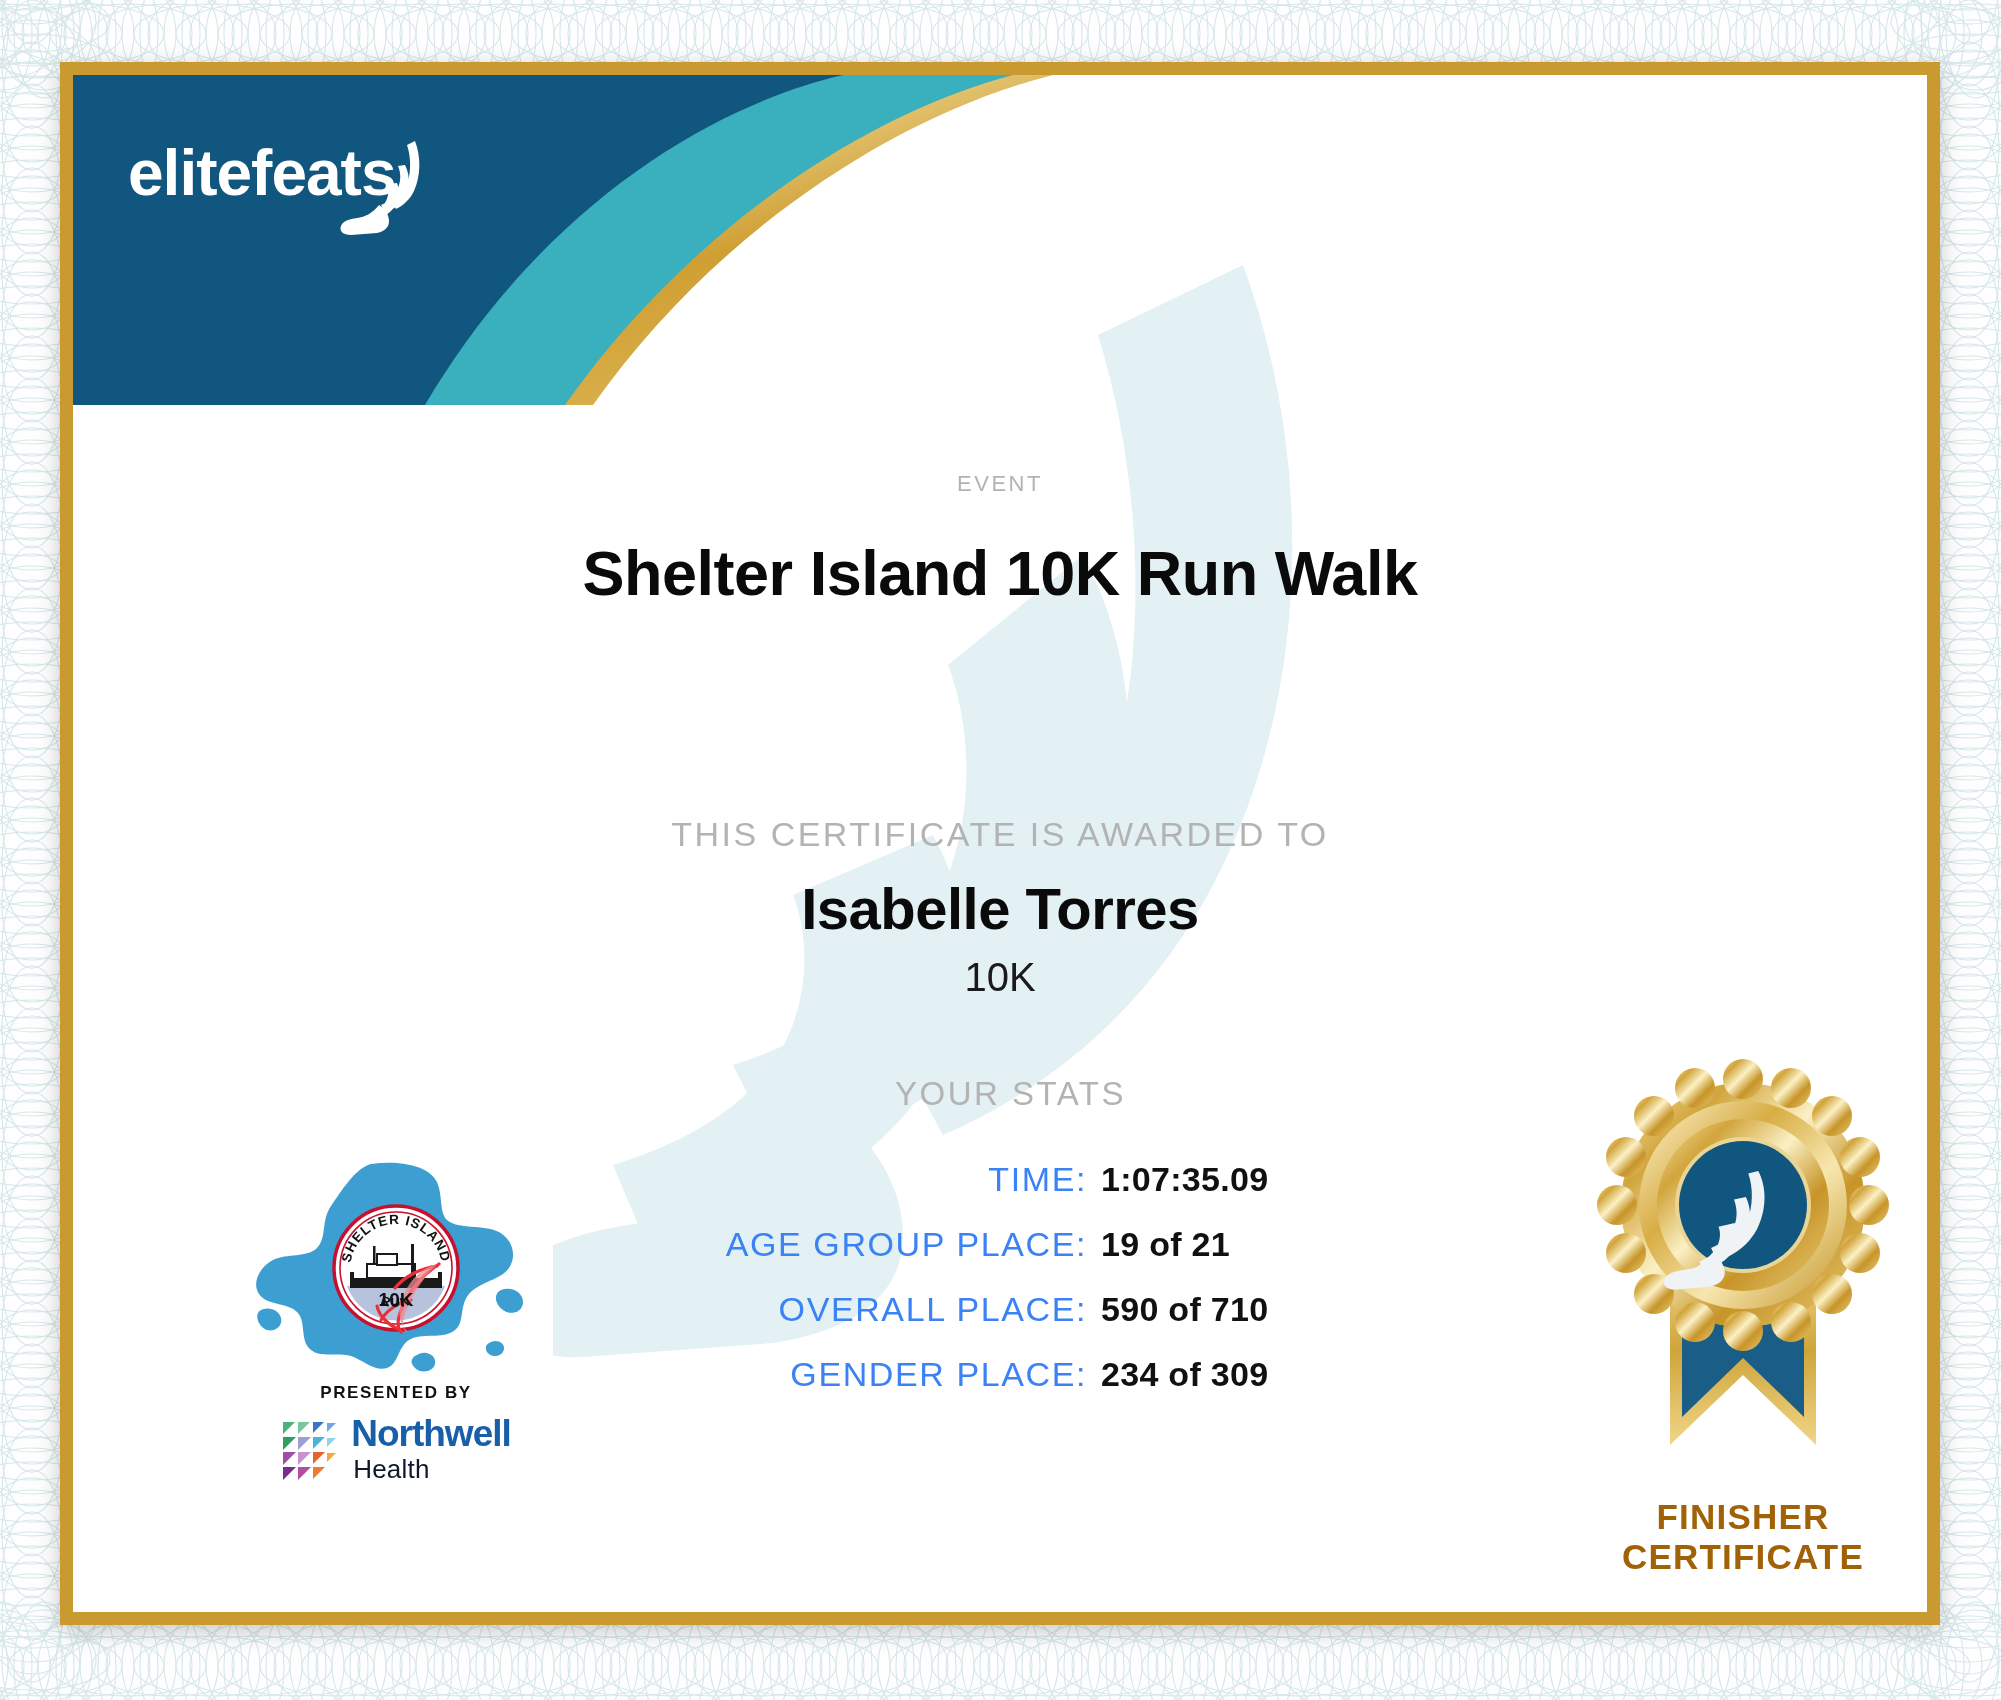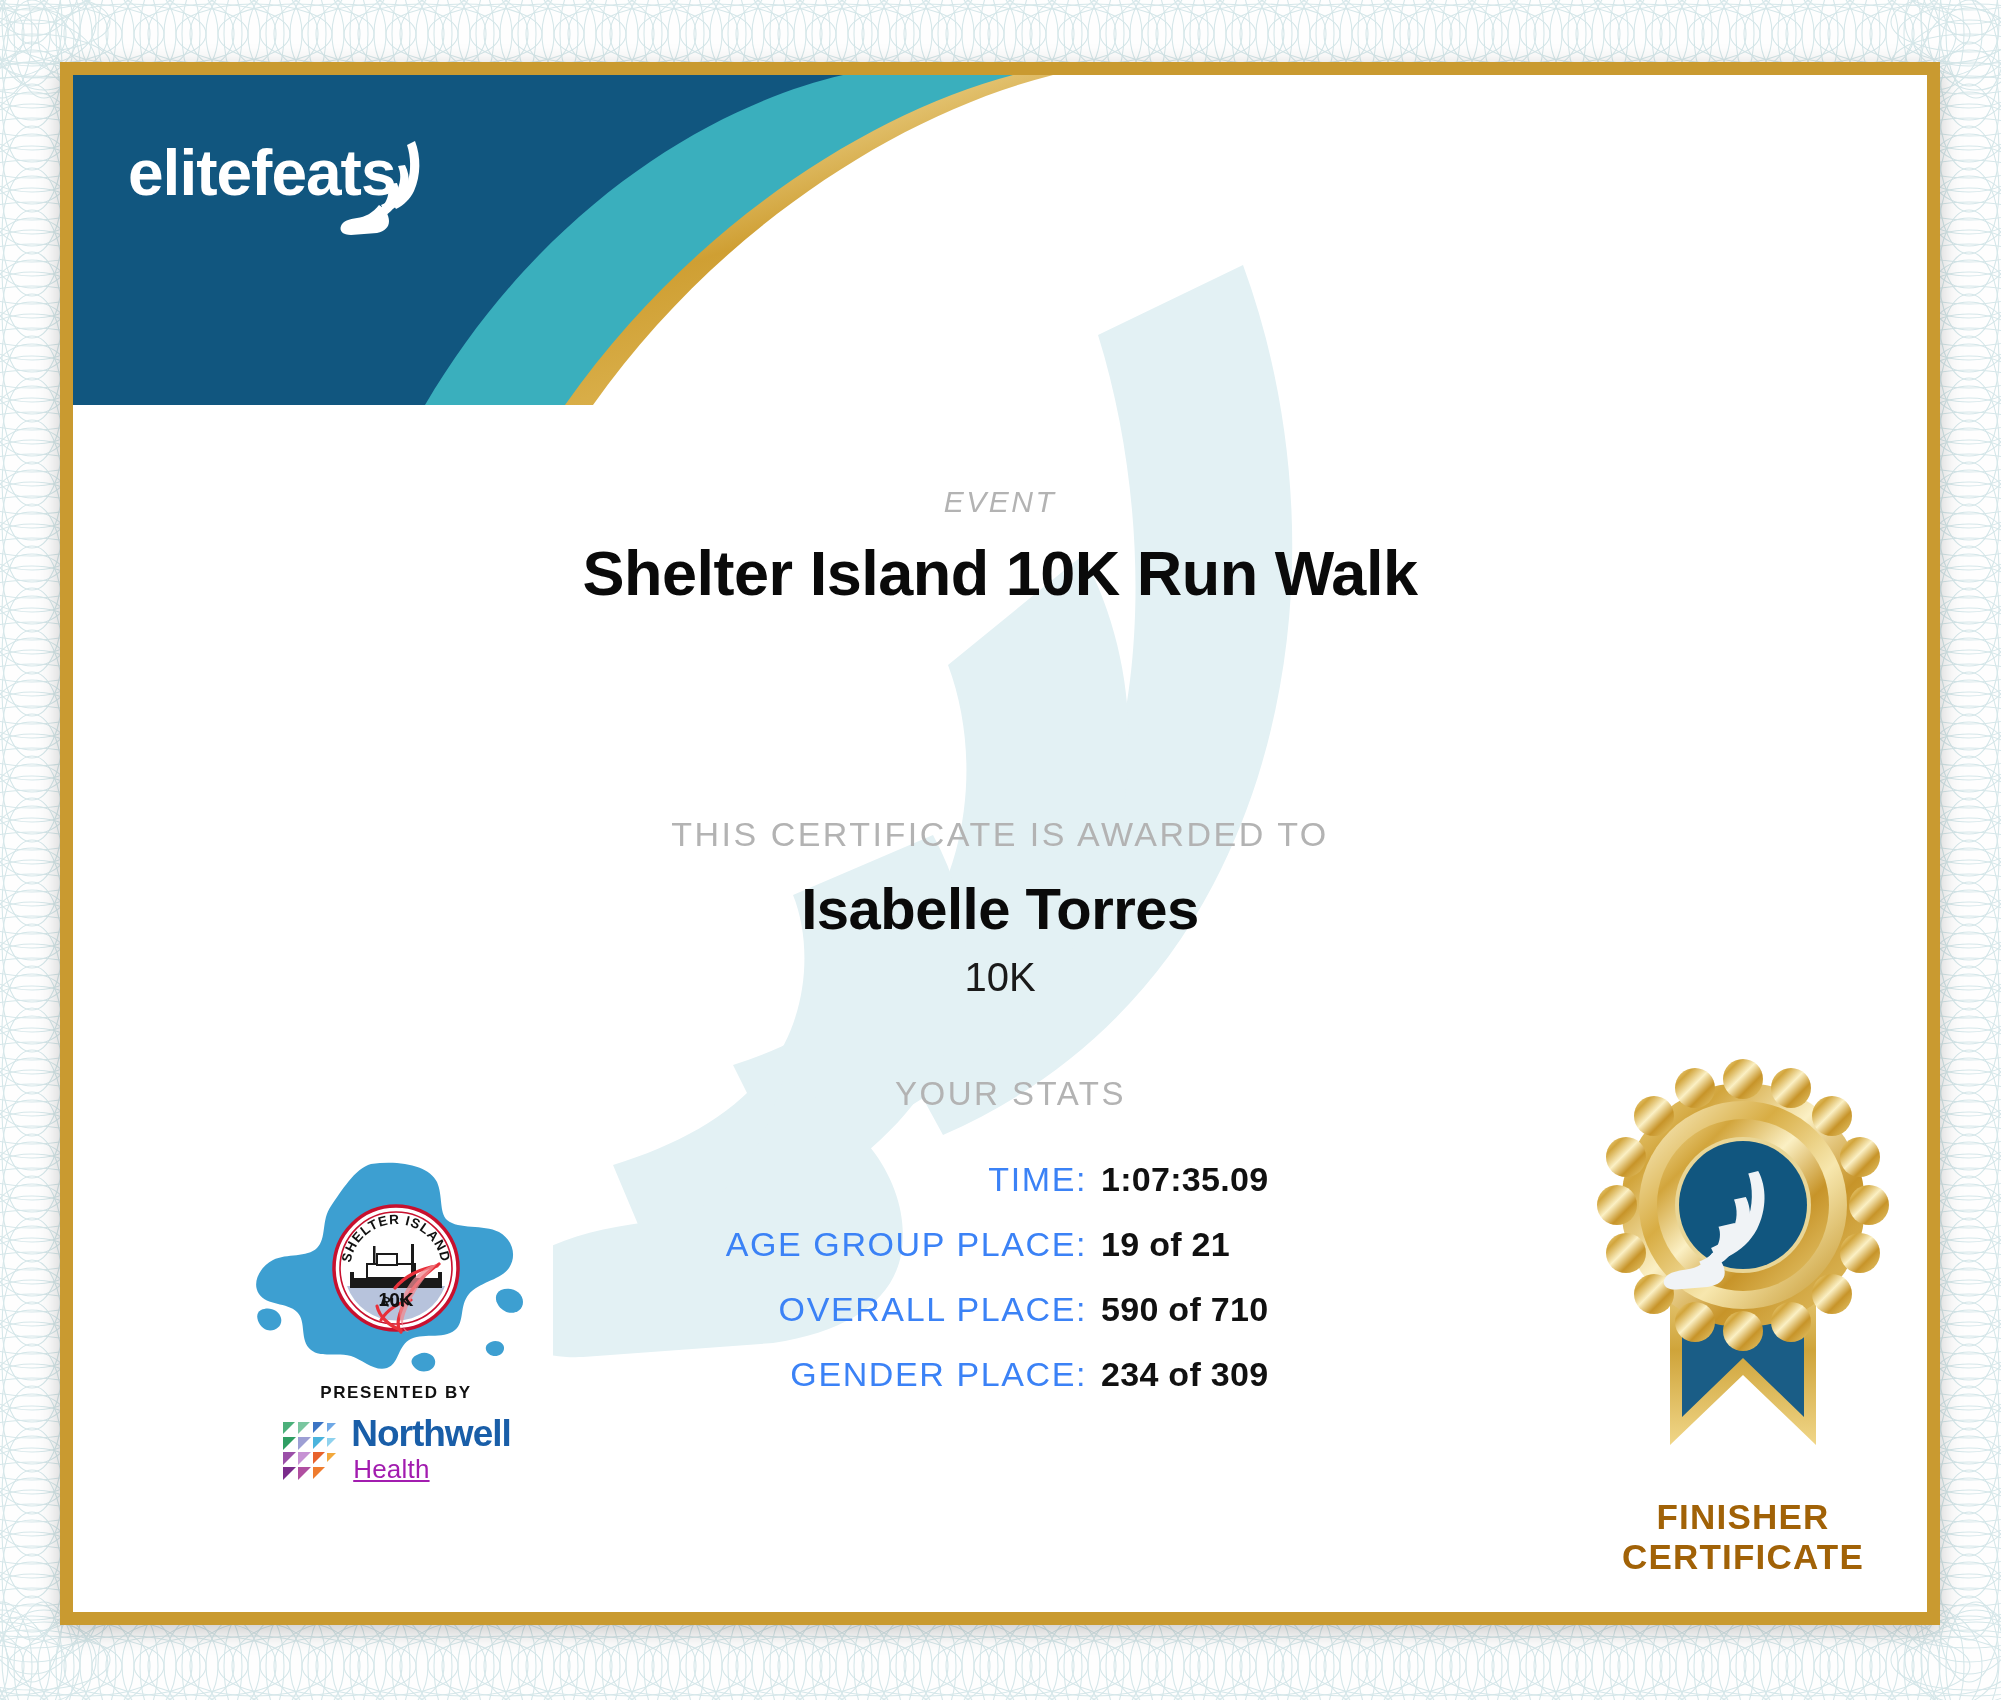--- a/index.html
+++ b/index.html
@@ -61,21 +61,21 @@
     color:#b3b3b3;
     letter-spacing:2.5px;
     font-weight:400;
   }
   .big-name{
     color:#0a0a0a;
     font-weight:700;
     letter-spacing:-0.5px;
   }
 
-  #event-label{top:410px;font-size:30px;font-style:italic;}
+  #event-label{top:396px;font-size:22px;}
   #event-title{top:462px;font-size:63px;}
   #awarded-label{top:740px;font-size:34px;}
   #winner-name{top:800px;font-size:58px;}
   #distance{top:880px;font-size:40px;color:#1a1a1a;font-weight:400;}
   #stats-label{top:1000px;font-size:33px;padding-left:21px;}
 
   
   #stats{
     position:absolute;
     left:0;width:1243px;
@@ -123,21 +123,21 @@
     align-items:center;
     justify-content:center;
     gap:8px;
   }
   .sponsor-word{
     display:flex;flex-direction:column;
     line-height:1;
     align-items:flex-start;
   }
   .sp-1{font-size:37px;font-weight:700;color:#195ea8;letter-spacing:-1px;}
-  .sp-2{font-size:26px;font-weight:400;color:#a21caf;letter-spacing:.2px;margin-top:4px;margin-left:2px;text-decoration:underline;}
+  .sp-2{font-size:26px;font-weight:400;color:#0f172a;letter-spacing:.2px;margin-top:4px;margin-left:2px;}
 
   
   #medal{
     position:absolute;
     left:1480px;top:980px;
     width:380px;
     text-align:center;
   }
   #finisher-text{
     margin-top:8px;

